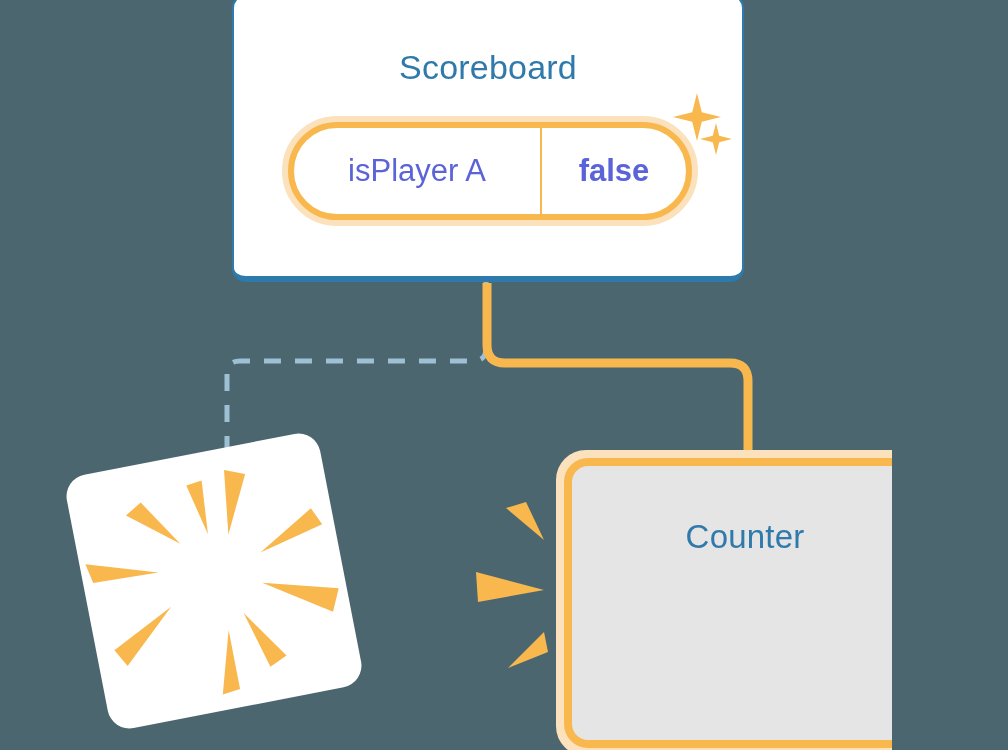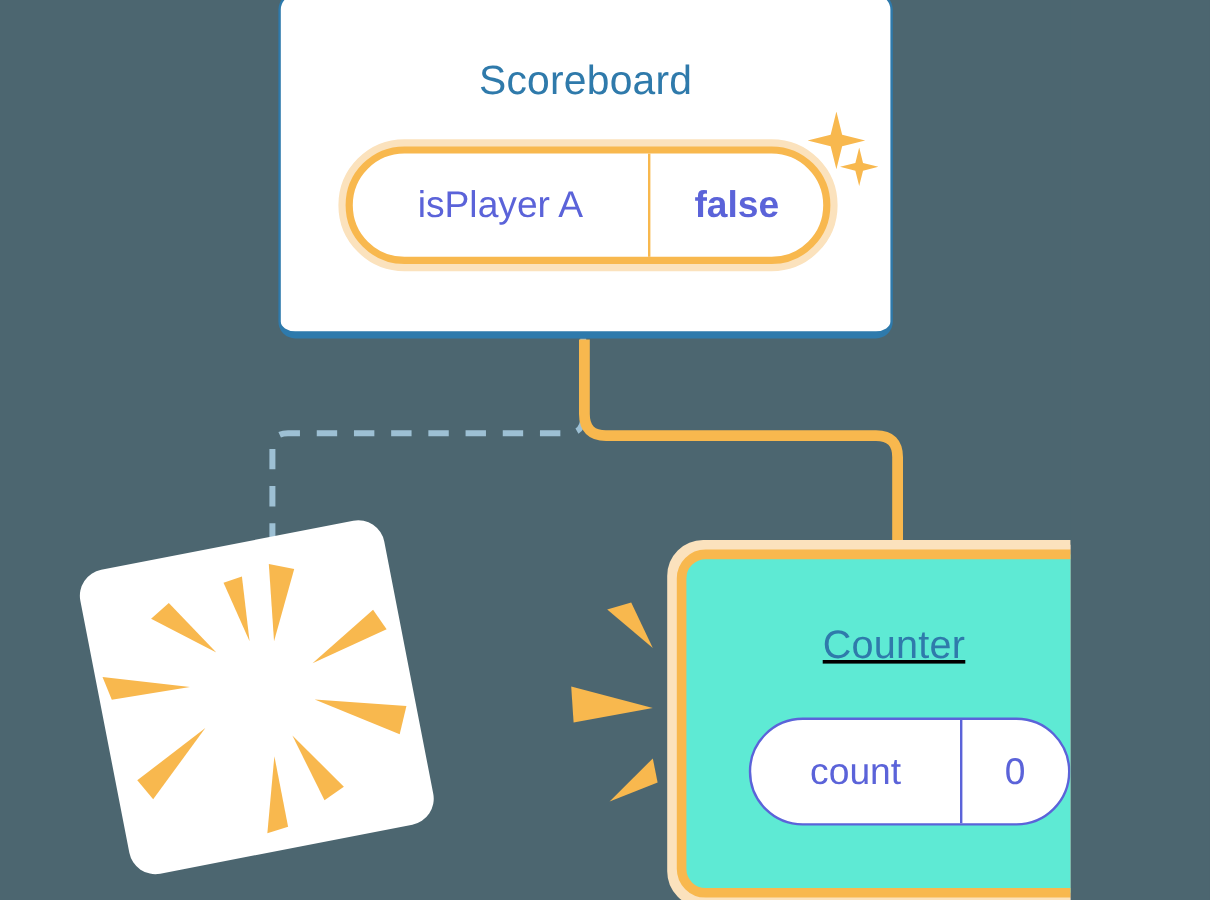--- a/index.html
+++ b/index.html
@@ -117,22 +117,21 @@
     border-radius: 30px;
     box-sizing: border-box;
     background: #fbe2bd;
   }
   .counter-inner {
     position: absolute;
     left: 0; top: 0; right: 0; bottom: 0;
     border: 8px solid #f8b84e;
     border-radius: 24px;
     box-sizing: border-box;
-    background: #5eead4;
-    text-decoration: underline;
+    background: #e5e5e5;
   }
   .counter-card .card-title {
     margin-top: 52px;
     font-size: 33px;
   }
   .counter-pill {
     position: absolute;
     left: 52px;
     top: 132px;
     width: 268px;
@@ -222,20 +221,16 @@
     <g fill="#f8b84e">
       <polygon points="34,28 14,22 -4,60"></polygon>
       <polygon points="64,92 62,122 -4,110"></polygon>
       <polygon points="-4,152 -8,172 32,188"></polygon>
     </g>
   </svg>
 
   <div class="counter-card">
     <div class="counter-inner">
       <div class="card-title">Counter</div>
-      <div class="counter-pill">
-        <div class="pill-key">count</div>
-        <div class="pill-val">0</div>
-      </div>
     </div>
   </div>
 
 </div>
 
 </body></html>

